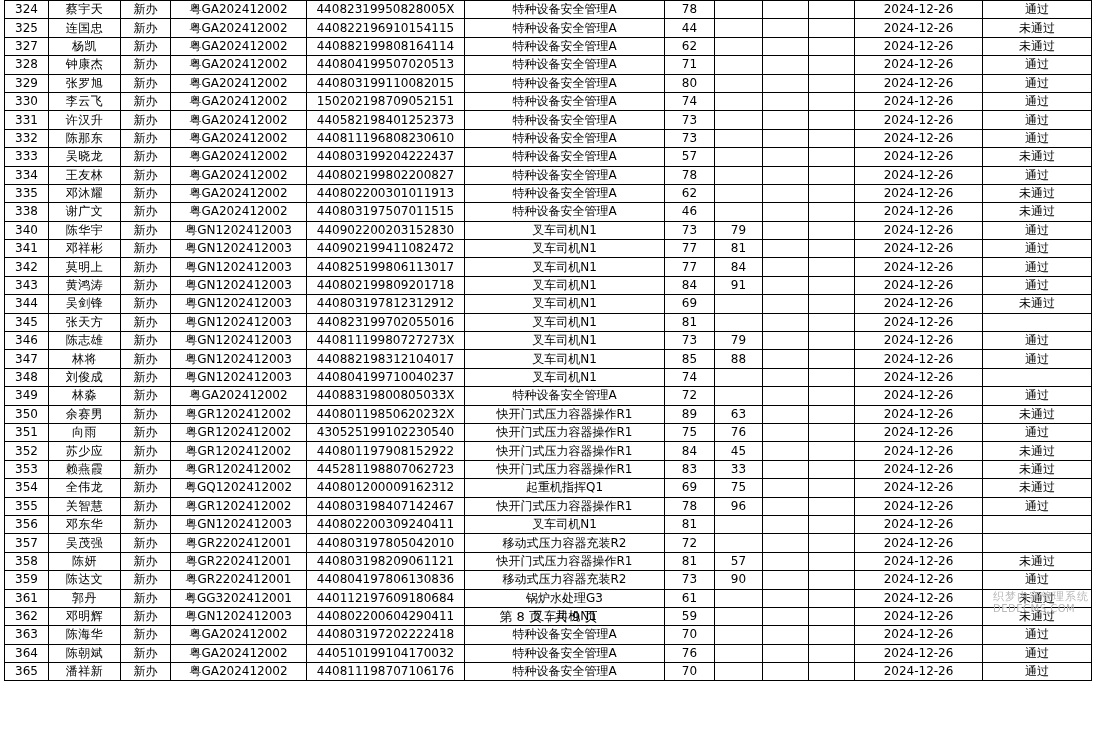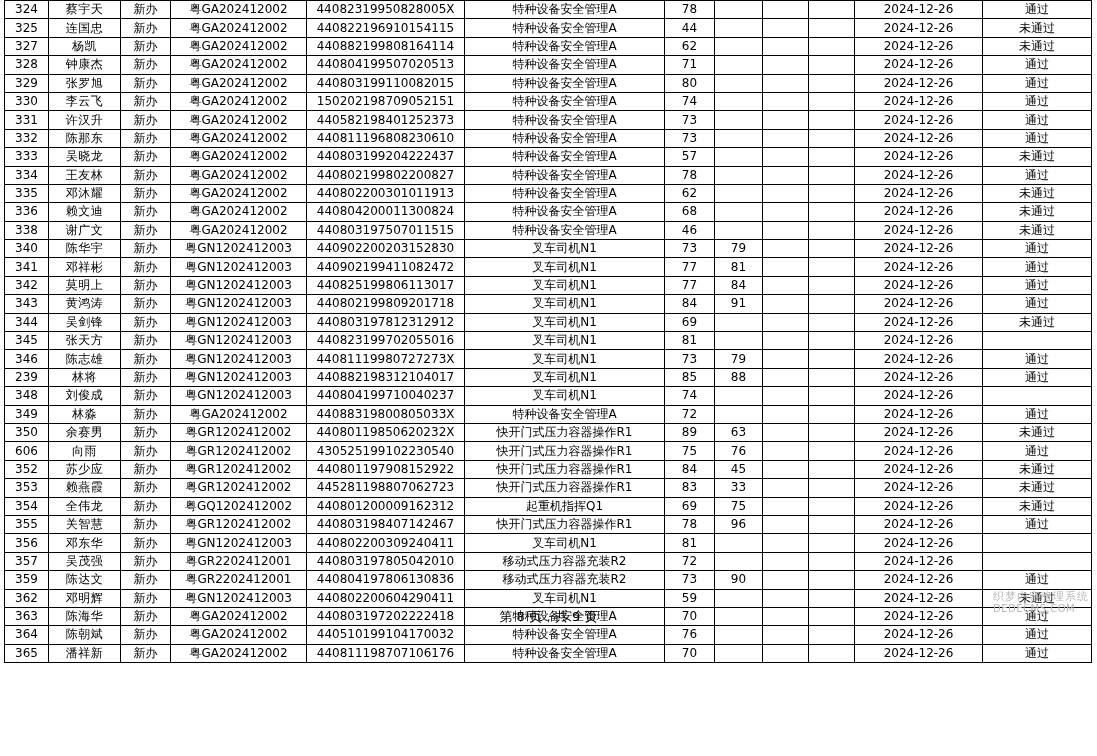--- a/index.html
+++ b/index.html
@@ -250,34 +250,20 @@
           <td class="id">440802200301011913</td>
           <td>特种设备安全管理A</td>
           <td>62</td>
           <td></td>
           <td class="blank"></td>
           <td class="blank"></td>
           <td>2024-12-26</td>
           <td>未通过</td>
         </tr>
         <tr>
-          <td>336</td>
-          <td class="name">赖文迪</td>
-          <td>新办</td>
-          <td class="cert">粤GA202412002</td>
-          <td class="id">440804200011300824</td>
-          <td>特种设备安全管理A</td>
-          <td>68</td>
-          <td></td>
-          <td class="blank"></td>
-          <td class="blank"></td>
-          <td>2024-12-26</td>
-          <td>未通过</td>
-        </tr>
-        <tr>
           <td>338</td>
           <td class="name">谢广文</td>
           <td>新办</td>
           <td class="cert">粤GA202412002</td>
           <td class="id">440803197507011515</td>
           <td>特种设备安全管理A</td>
           <td>46</td>
           <td></td>
           <td class="blank"></td>
           <td class="blank"></td>
@@ -376,21 +362,21 @@
           <td class="id">44081119980727273X</td>
           <td>叉车司机N1</td>
           <td>73</td>
           <td>79</td>
           <td class="blank"></td>
           <td class="blank"></td>
           <td>2024-12-26</td>
           <td>通过</td>
         </tr>
         <tr>
-          <td>239</td>
+          <td>347</td>
           <td class="name">林将</td>
           <td>新办</td>
           <td class="cert">粤GN1202412003</td>
           <td class="id">440882198312104017</td>
           <td>叉车司机N1</td>
           <td>85</td>
           <td>88</td>
           <td class="blank"></td>
           <td class="blank"></td>
           <td>2024-12-26</td>
@@ -432,21 +418,21 @@
           <td class="id">44080119850620232X</td>
           <td>快开门式压力容器操作R1</td>
           <td>89</td>
           <td>63</td>
           <td class="blank"></td>
           <td class="blank"></td>
           <td>2024-12-26</td>
           <td>未通过</td>
         </tr>
         <tr>
-          <td>606</td>
+          <td>351</td>
           <td class="name">向雨</td>
           <td>新办</td>
           <td class="cert">粤GR1202412002</td>
           <td class="id">430525199102230540</td>
           <td>快开门式压力容器操作R1</td>
           <td>75</td>
           <td>76</td>
           <td class="blank"></td>
           <td class="blank"></td>
           <td>2024-12-26</td>
@@ -530,34 +516,62 @@
           <td class="id">440803197805042010</td>
           <td>移动式压力容器充装R2</td>
           <td>72</td>
           <td></td>
           <td class="blank"></td>
           <td class="blank"></td>
           <td>2024-12-26</td>
           <td></td>
         </tr>
         <tr>
+          <td>358</td>
+          <td class="name">陈妍</td>
+          <td>新办</td>
+          <td class="cert">粤GR2202412001</td>
+          <td class="id">440803198209061121</td>
+          <td>快开门式压力容器操作R1</td>
+          <td>81</td>
+          <td>57</td>
+          <td class="blank"></td>
+          <td class="blank"></td>
+          <td>2024-12-26</td>
+          <td>未通过</td>
+        </tr>
+        <tr>
           <td>359</td>
           <td class="name">陈达文</td>
           <td>新办</td>
           <td class="cert">粤GR2202412001</td>
           <td class="id">440804197806130836</td>
           <td>移动式压力容器充装R2</td>
           <td>73</td>
           <td>90</td>
           <td class="blank"></td>
           <td class="blank"></td>
           <td>2024-12-26</td>
           <td>通过</td>
         </tr>
         <tr>
+          <td>361</td>
+          <td class="name">郭丹</td>
+          <td>新办</td>
+          <td class="cert">粤GG3202412001</td>
+          <td class="id">440112197609180684</td>
+          <td>锅炉水处理G3</td>
+          <td>61</td>
+          <td></td>
+          <td class="blank"></td>
+          <td class="blank"></td>
+          <td>2024-12-26</td>
+          <td>未通过</td>
+        </tr>
+        <tr>
           <td>362</td>
           <td class="name">邓明辉</td>
           <td>新办</td>
           <td class="cert">粤GN1202412003</td>
           <td class="id">440802200604290411</td>
           <td>叉车司机N1</td>
           <td>59</td>
           <td></td>
           <td class="blank"></td>
           <td class="blank"></td>

